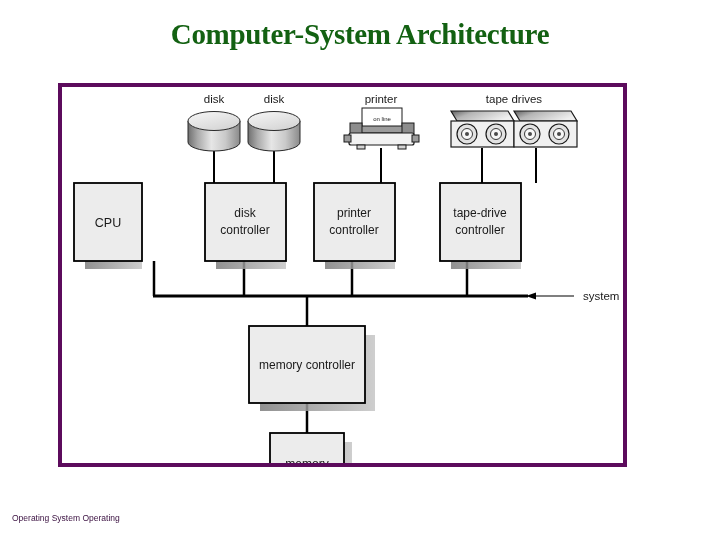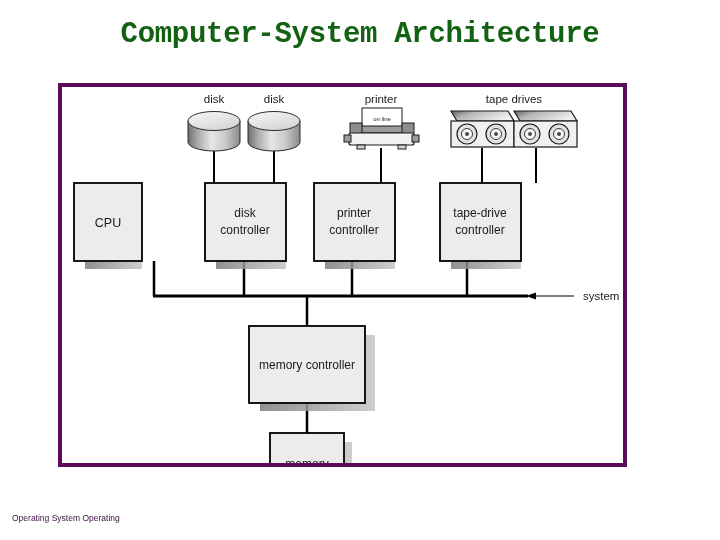--- a/index.html
+++ b/index.html
@@ -17,21 +17,21 @@
   #slide-title {
     position: absolute;
     left: 0;
     top: 18px;
     width: 720px;
     text-align: center;
     color: #136112;
     font-size: 29px;
     font-weight: bold;
     letter-spacing: -0.3px;
-    font-family: Liberation Mono, monospace;
+    font-family: Liberation Serif, serif;
   }
   #diagram-frame {
     position: absolute;
     left: 58px;
     top: 83px;
     width: 569px;
     height: 384px;
     box-sizing: border-box;
     border: 4px solid #5c0b5c;
     background: #ffffff;

